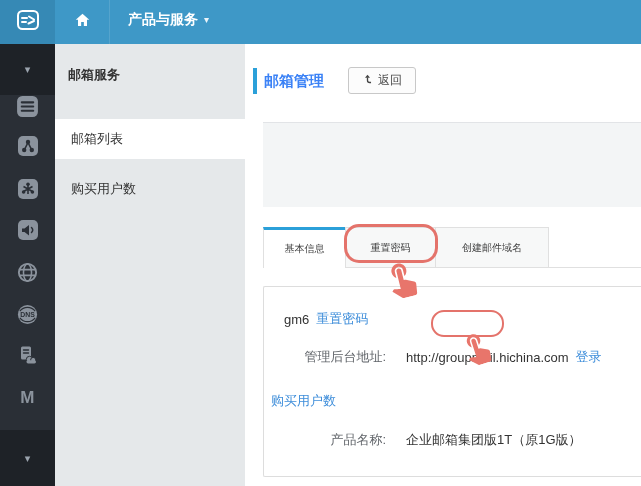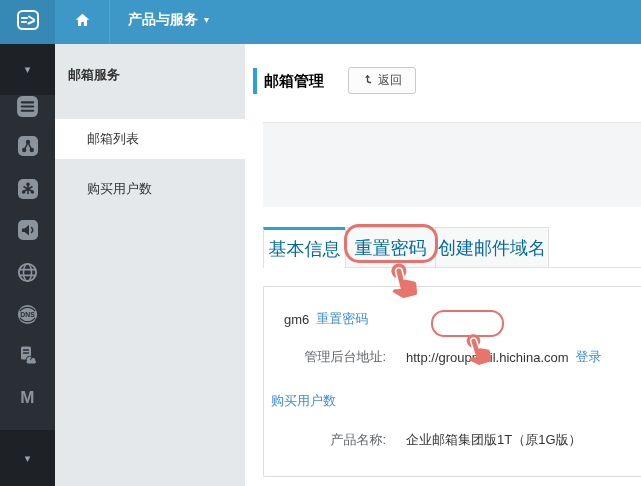--- a/index.html
+++ b/index.html
@@ -27,40 +27,40 @@
   .rail-caret-bottom { top:386px; height:56px; }
   .rail-caret-block .caret { color:#9aa3ad; font-size:11px; }
   .rail-icon { position:absolute; left:0; width:55px; height:30px;
                display:flex; align-items:center; justify-content:center; cursor:pointer; }
   .rail-m { color:#8b939d; font-weight:bold; font-size:17px; letter-spacing:0.5px; }
 
   
   .subsidebar { position:absolute; left:55px; top:44px; width:190px; height:442px; background:#e5e8ea; }
   .sub-title { position:absolute; left:13px; top:22px; font-size:13px; font-weight:bold; color:#333; }
   .sub-item { position:absolute; left:0; width:190px; height:40px; line-height:40px;
-              padding-left:32px; font-size:13px; color:#333; cursor:pointer; }
+              padding-left:16px; font-size:13px; color:#333; cursor:pointer; }
   .sub-item.selected { background:#fff; }
   .sub-item-1 { top:75px; }
   .sub-item-2 { top:125px; }
 
   
   .main { position:absolute; left:245px; top:44px; width:396px; height:442px; background:#fff; }
   .accent-bar { position:absolute; left:8px; top:24px; width:4px; height:26px; background:#2ba0d9; }
   .page-title { position:absolute; left:19px; top:24px; height:26px; line-height:26px;
-                font-size:15px; font-weight:bold; color:#000000; }
+                font-size:15px; font-weight:bold; color:#3b82f6; }
   .back-btn { position:absolute; left:103px; top:23px; height:27px; padding:0 13px;
               display:flex; align-items:center; gap:5px; background:#fcfcfc;
               border:1px solid #c8c8c8; border-radius:3px; font-size:12px; color:#4a4a4a; cursor:pointer; }
 
   .gray-panel { position:absolute; left:18px; top:78px; width:390px; height:85px;
                 background:#f3f5f6; border-top:1px solid #e2e4e7; }
 
   .tabbar { position:absolute; left:18px; top:183px; width:390px; height:41px; display:flex; }
   .tab { height:41px; display:flex; align-items:center; justify-content:center;
-         font-size:18px; color:#0369a1; cursor:pointer; }
+         font-size:10px; color:#404040; cursor:pointer; }
   .tab.active { width:83px; background:#fff; border:1px solid #e0e0e0; border-bottom:none;
                 border-top:3px solid #2ba0d9; }
   .tab.inactive { background:#f7f8f8; border:1px solid #e0e0e0; margin-left:-1px; }
   .tab-2 { width:91px; }
   .tab-3 { width:114px; }
   .tab-filler { flex:1; border-bottom:1px solid #e0e0e0; }
 
   .detail-panel { position:absolute; left:18px; top:242px; width:390px; height:191px;
                   background:#fff; border:1px solid #ddd; border-right:none; border-radius:2px 0 0 2px; }
   .detail-row { position:absolute; left:0; width:100%; height:20px; display:flex; align-items:center; }

